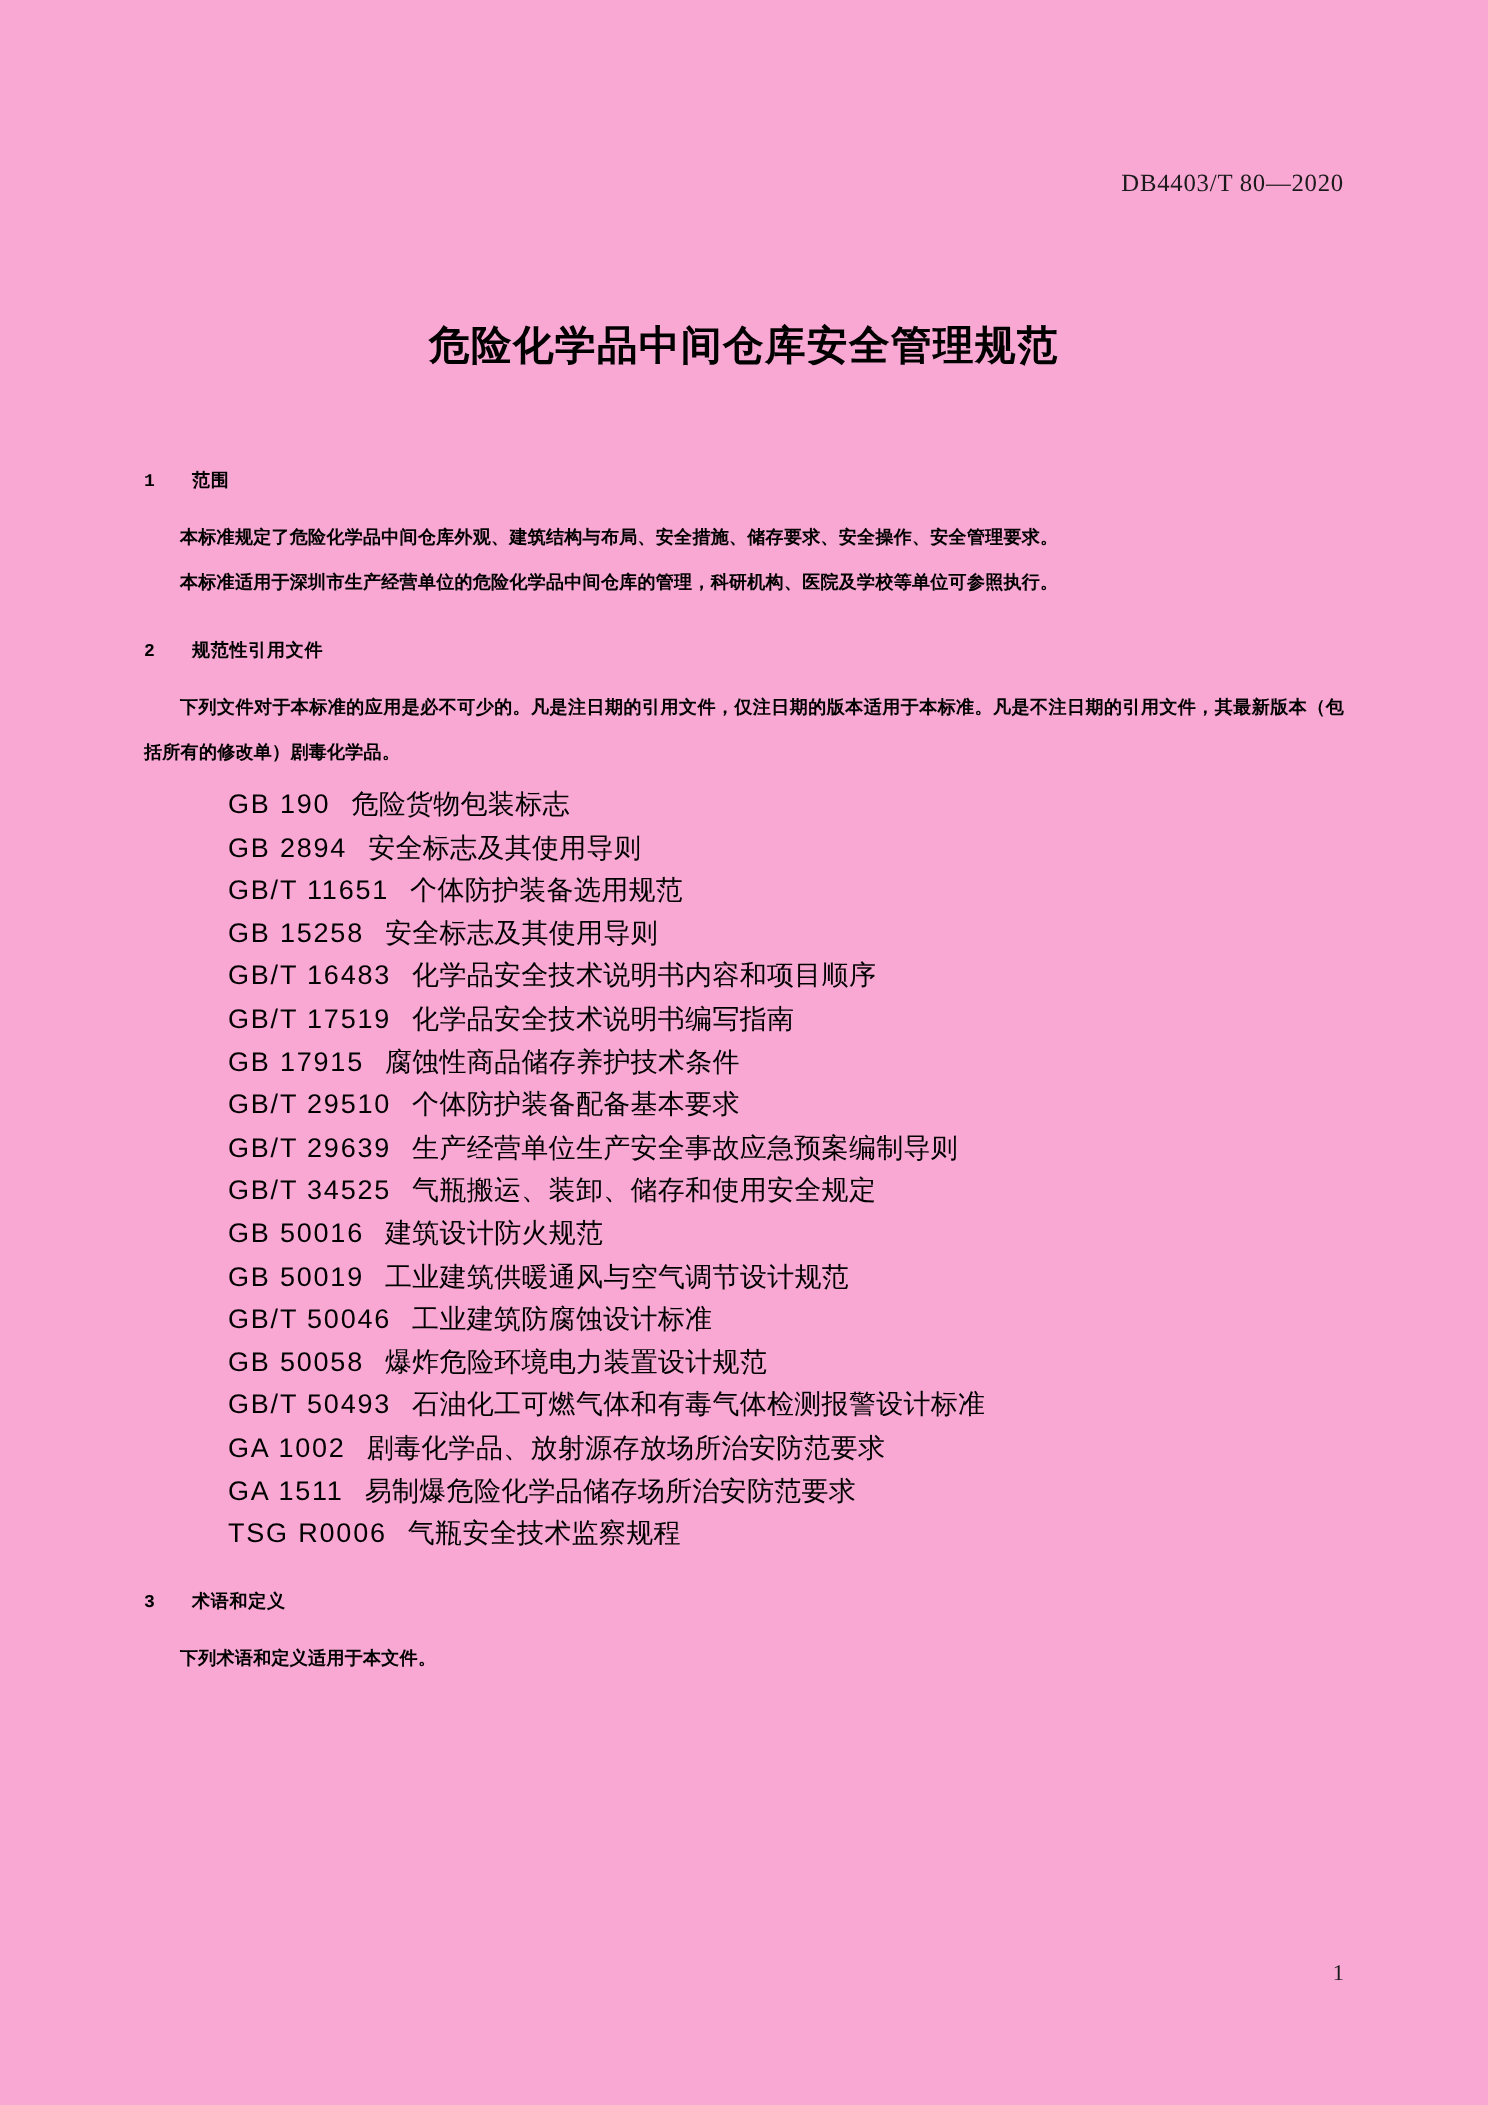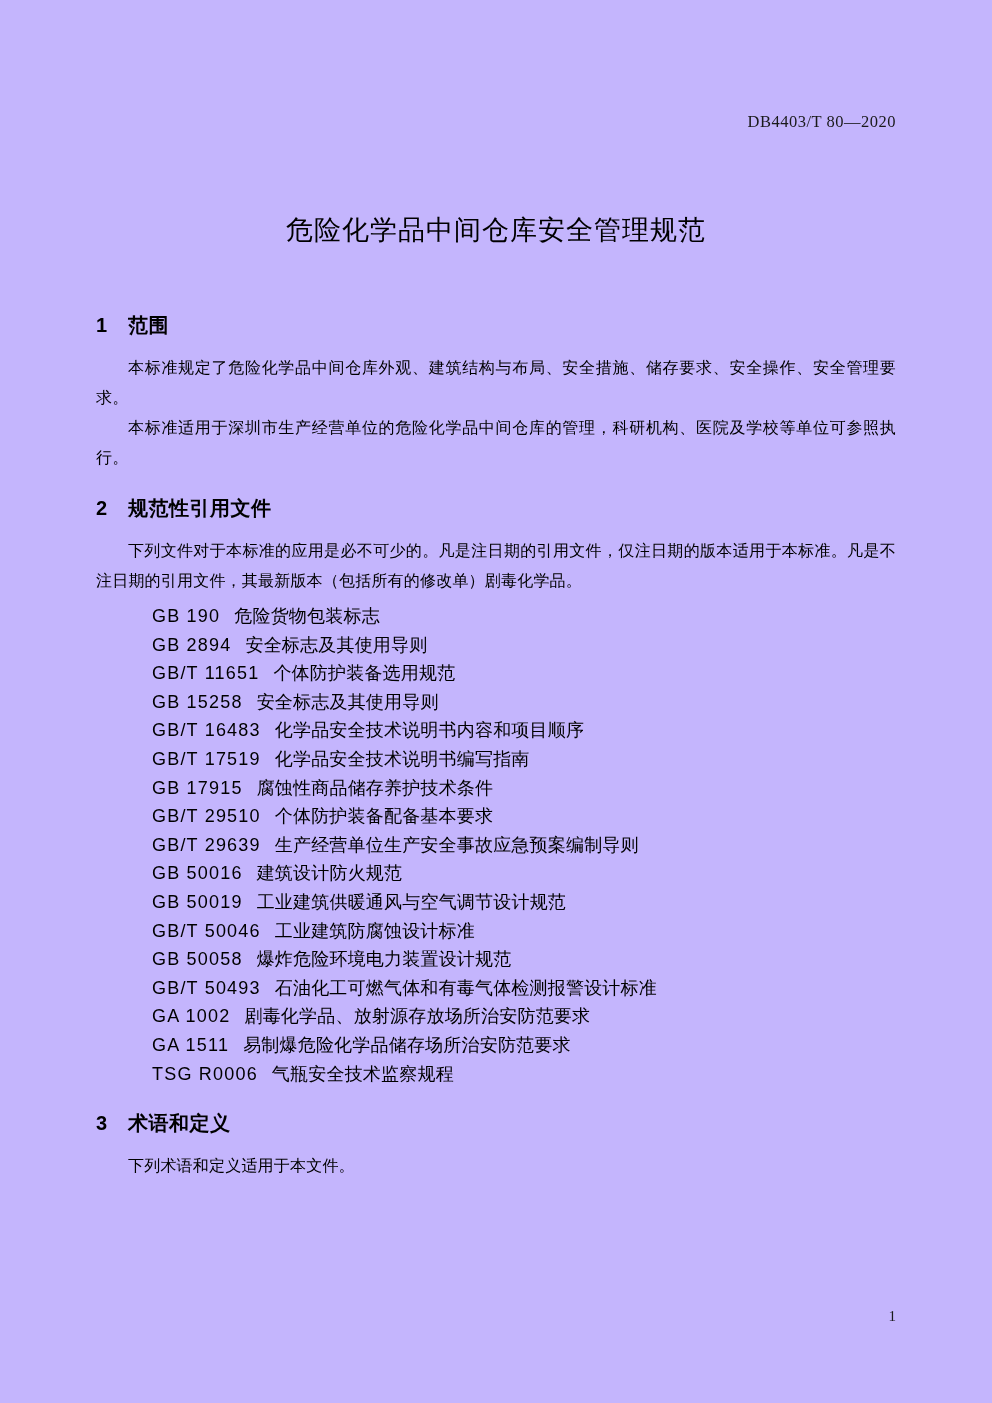--- a/index.html
+++ b/index.html
@@ -9,21 +9,21 @@
   }
   body {
     font-family: "Liberation Serif", "DejaVu Serif", serif;
     color: #000000;
   }
   .page {
     position: relative;
     width: 992px;
     height: 1403px;
     margin: 0 auto;
-    background: #c4b5fd;
+    background: #f9a8d4;
     box-sizing: border-box;
     padding: 0;
     overflow: hidden;
   }
   .header {
     position: absolute;
     top: 112px;
     right: 96px;
     font-family: "Liberation Serif", serif;
     font-size: 16.5px;
@@ -31,50 +31,51 @@
     color: #1a1a1a;
     white-space: nowrap;
   }
   .doc-title {
     position: absolute;
     top: 212px;
     left: 0;
     right: 0;
     text-align: center;
     font-family: "DejaVu Sans", "Liberation Sans", sans-serif;
-    font-weight: normal;
+    font-weight: bold;
     font-size: 27px;
     letter-spacing: 1px;
     color: #000;
   }
   .content {
     position: absolute;
     top: 290px;
     left: 96px;
     width: 800px;
   }
   .clause-heading {
-    font-family: Liberation Sans, sans-serif;
+    font-family: Liberation Mono, monospace;
     font-weight: bold;
-    font-size: 20px;
+    font-size: 12px;
     margin: 22px 0 14px 0;
     letter-spacing: 0.5px;
   }
   .clause-heading .num {
     display: inline-block;
     width: 32px;
   }
   .para {
-    font-size: 16px;
+    font-size: 12px;
     line-height: 30px;
     text-align: justify;
     text-justify: inter-ideograph;
     text-indent: 2em;
     margin: 0 0 0 0;
     letter-spacing: 0.2px;
+    font-weight: bold;
   }
   .ref-list {
     margin: 6px 0 0 0;
     padding: 0;
     list-style: none;
   }
   .ref-list li {
     font-size: 18px;
     line-height: 28.6px;
     padding-left: 56px;
@@ -122,20 +123,21 @@
     <ul class="ref-list">
       <li><span class="code">GB 190</span><span class="name">危险货物包装标志</span></li>
       <li><span class="code">GB 2894</span><span class="name">安全标志及其使用导则</span></li>
       <li><span class="code">GB/T 11651</span><span class="name">个体防护装备选用规范</span></li>
       <li><span class="code">GB 15258</span><span class="name">安全标志及其使用导则</span></li>
       <li><span class="code">GB/T 16483</span><span class="name">化学品安全技术说明书内容和项目顺序</span></li>
       <li><span class="code">GB/T 17519</span><span class="name">化学品安全技术说明书编写指南</span></li>
       <li><span class="code">GB 17915</span><span class="name">腐蚀性商品储存养护技术条件</span></li>
       <li><span class="code">GB/T 29510</span><span class="name">个体防护装备配备基本要求</span></li>
       <li><span class="code">GB/T 29639</span><span class="name">生产经营单位生产安全事故应急预案编制导则</span></li>
+      <li><span class="code">GB/T 34525</span><span class="name">气瓶搬运、装卸、储存和使用安全规定</span></li>
       <li><span class="code">GB 50016</span><span class="name">建筑设计防火规范</span></li>
       <li><span class="code">GB 50019</span><span class="name">工业建筑供暖通风与空气调节设计规范</span></li>
       <li><span class="code">GB/T 50046</span><span class="name">工业建筑防腐蚀设计标准</span></li>
       <li><span class="code">GB 50058</span><span class="name">爆炸危险环境电力装置设计规范</span></li>
       <li><span class="code">GB/T 50493</span><span class="name">石油化工可燃气体和有毒气体检测报警设计标准</span></li>
       <li><span class="code">GA 1002</span><span class="name">剧毒化学品、放射源存放场所治安防范要求</span></li>
       <li><span class="code">GA 1511</span><span class="name">易制爆危险化学品储存场所治安防范要求</span></li>
       <li><span class="code">TSG R0006</span><span class="name">气瓶安全技术监察规程</span></li>
     </ul>
 

